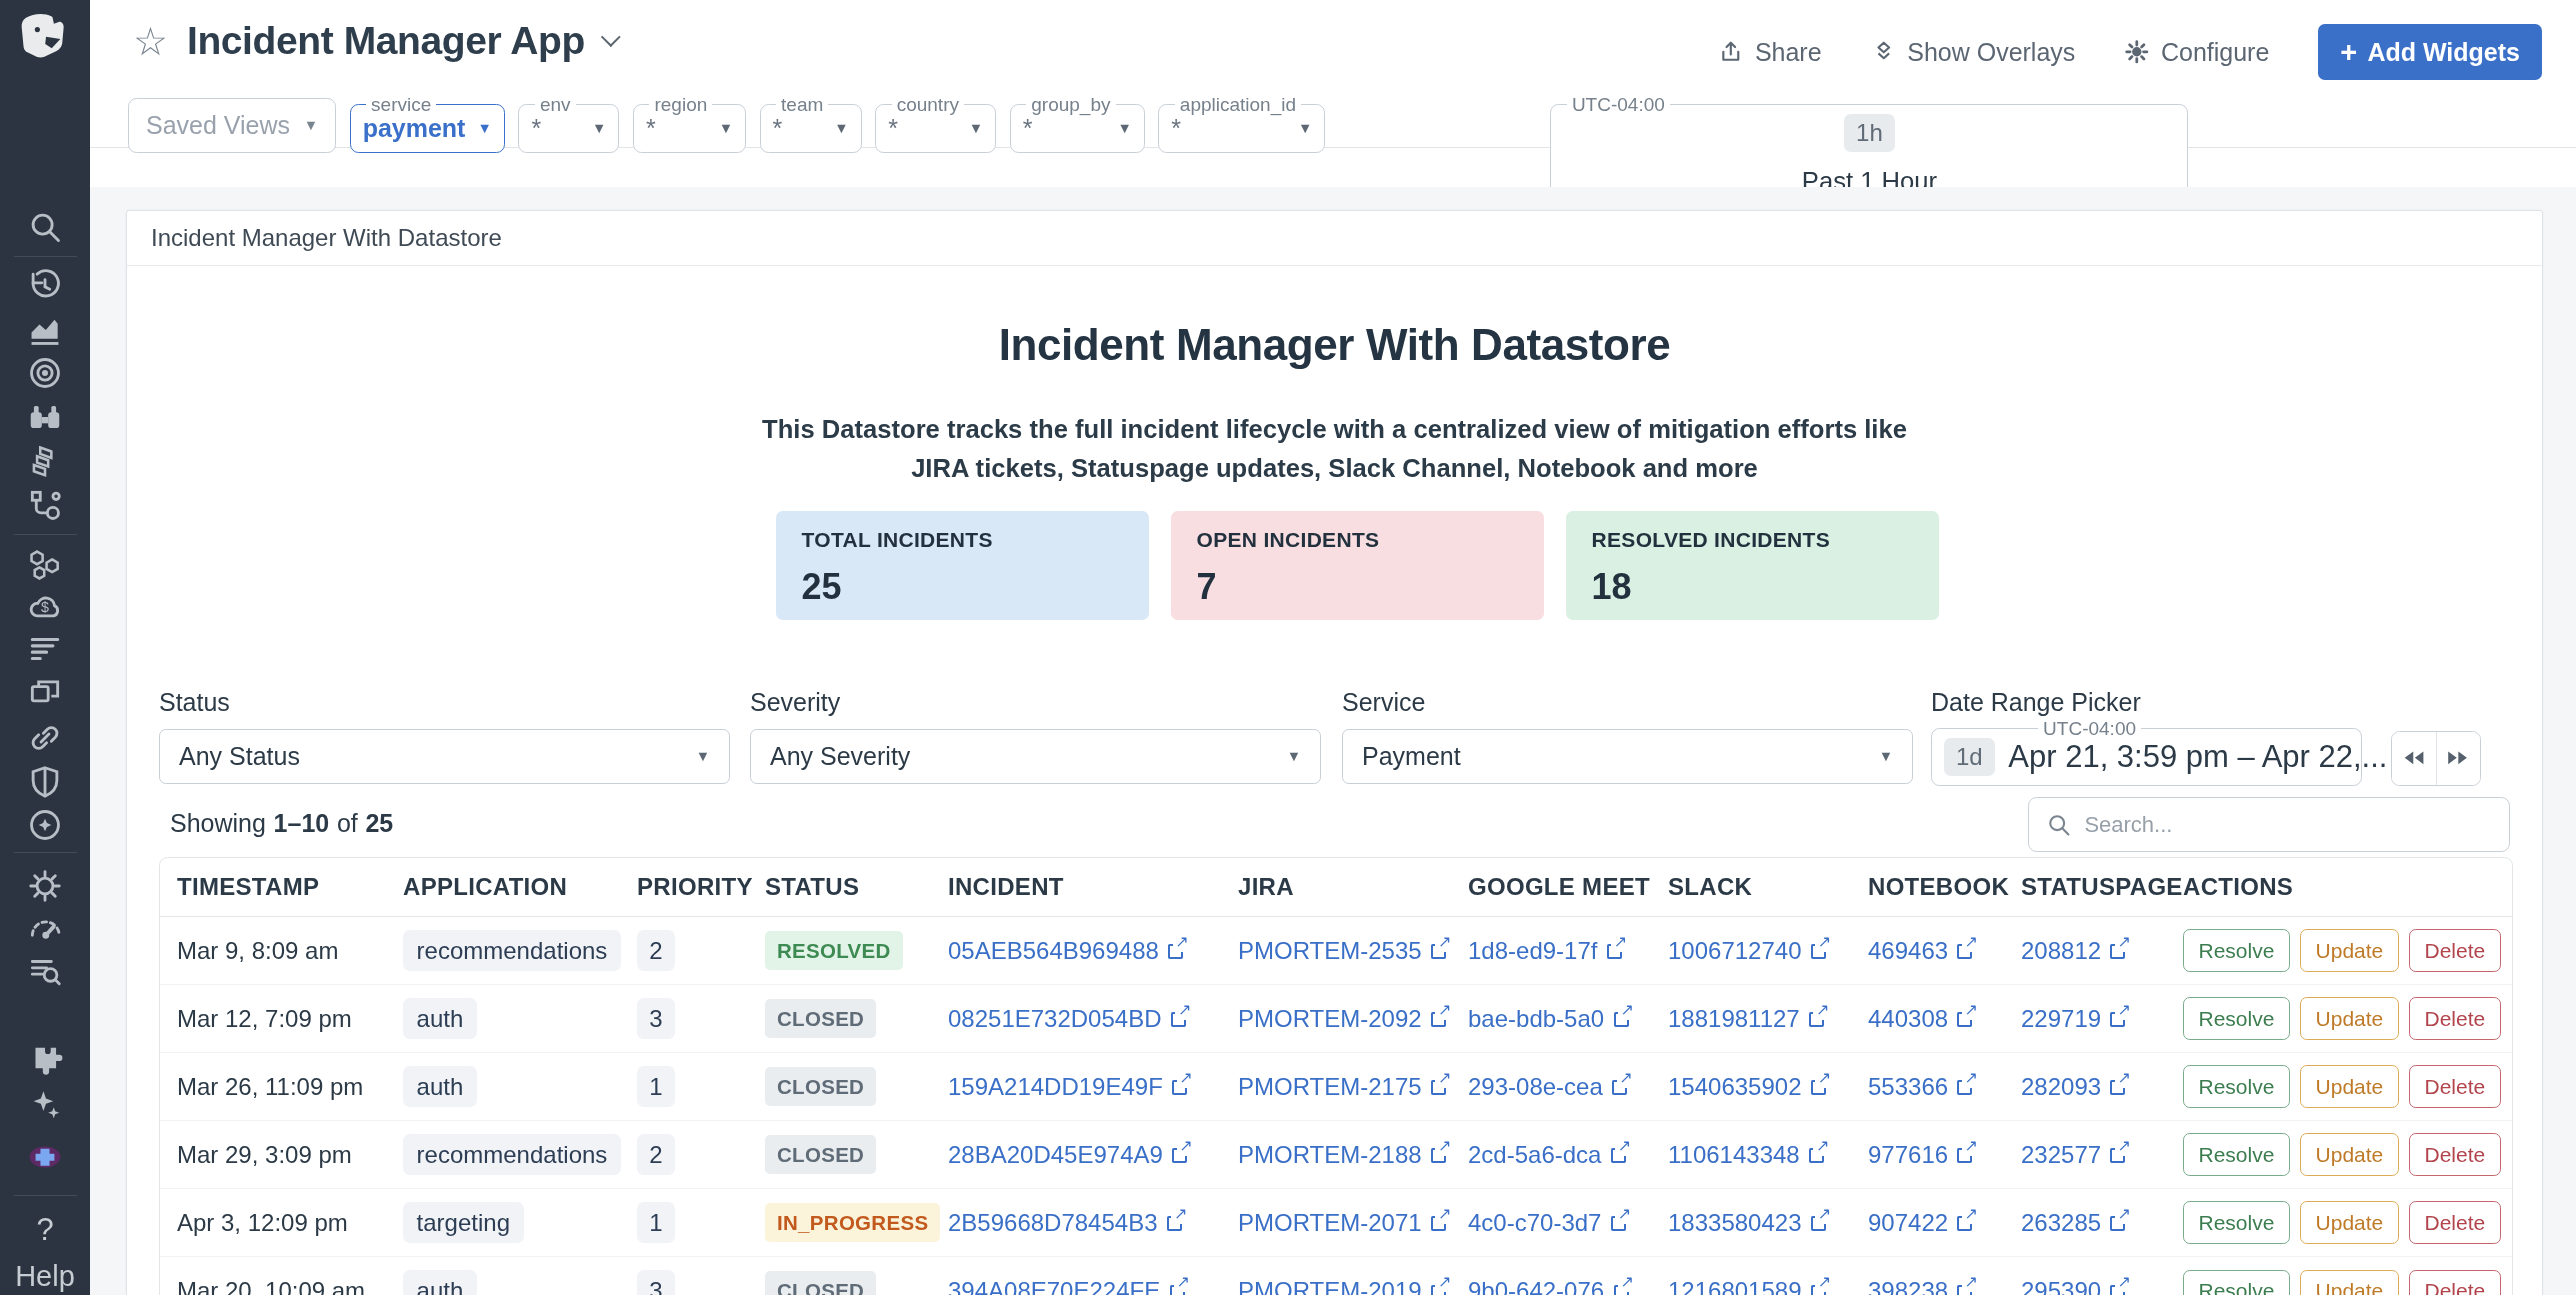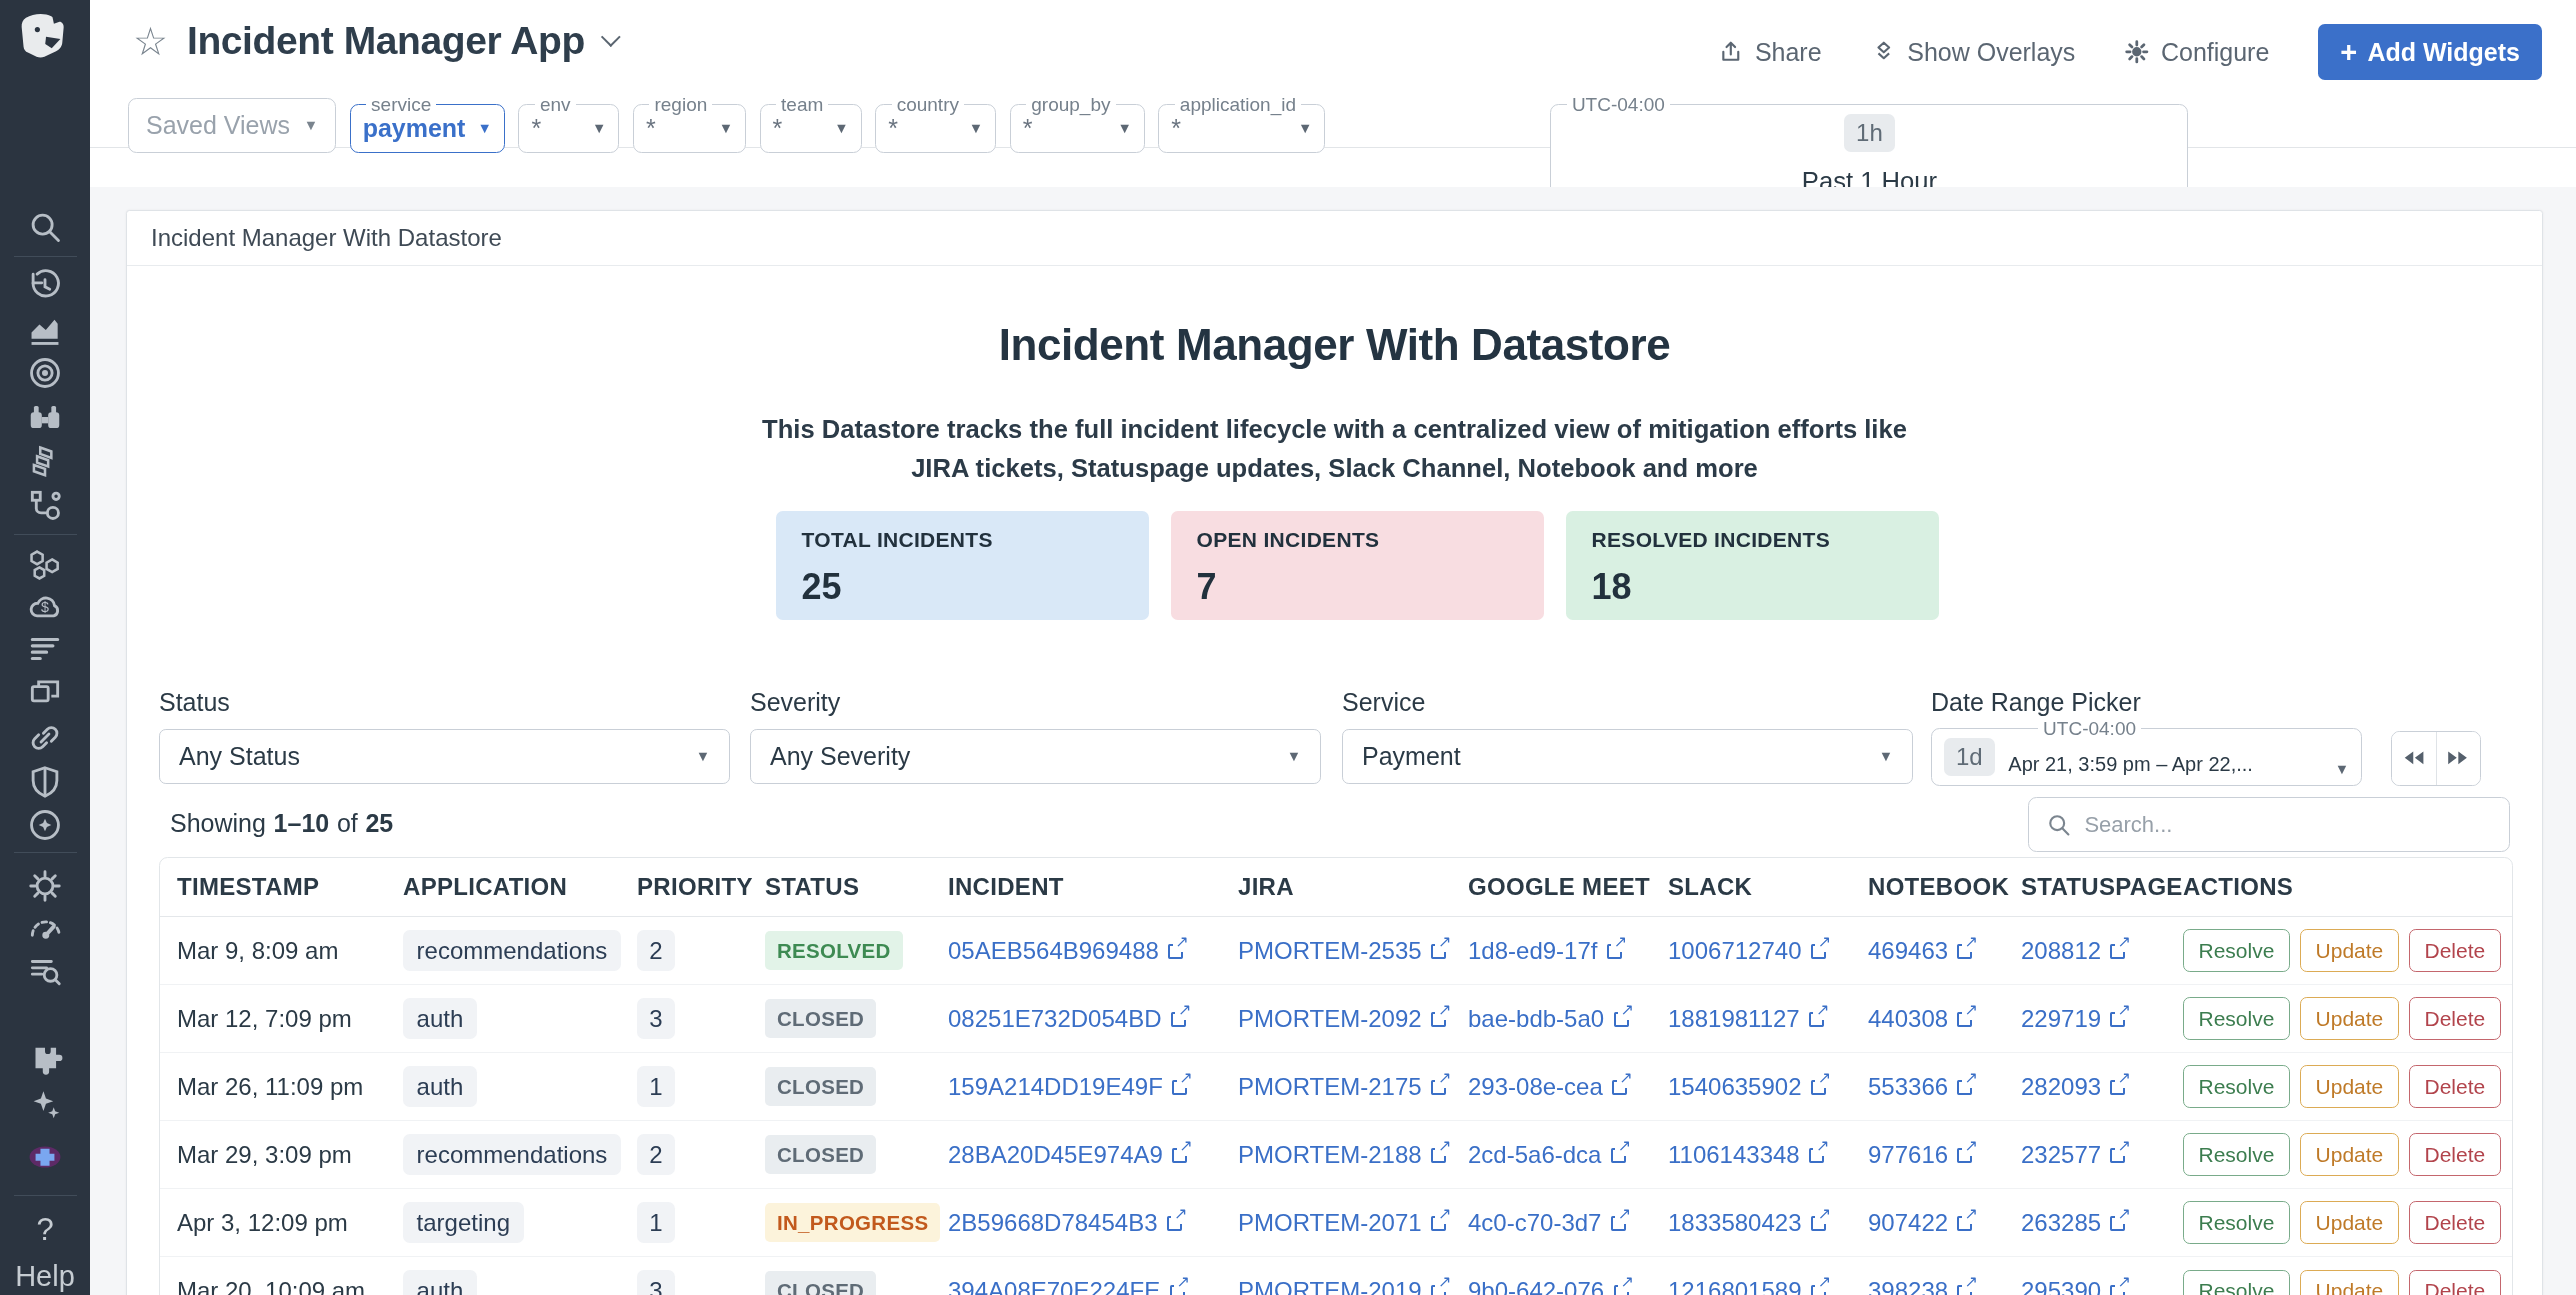--- a/index.html
+++ b/index.html
@@ -65,22 +65,22 @@
   .stat-red { background:#f8dde1; }
   .stat-green { background:#d9f0e2; }
   .stat-label { font-size:21px; font-weight:700; color:#22313d; letter-spacing:0.3px; }
   .stat-value { font-size:36px; font-weight:700; color:#22313d; margin-top:13.6px; }
 
   .ctl { position:absolute; top:477px; }
   .ctl-label { font-size:25px; color:#2b3a46; margin-bottom:12px; }
   .selectbox { width:571px; height:55px; border:1.7px solid #c9cfd7; border-radius:6.8px; display:flex; align-items:center; justify-content:space-between; padding:0 19px; font-size:25px; color:#2b3a46; background:#fff; cursor:pointer; }
   .ctl-date-row { display:flex; align-items:flex-end; gap:29px; margin-top:-10.2px; }
   .dateset { width:431px; }
-  .dateset .row { gap:13.6px;align-items:flex-end; }
-  .date-value { font-size:20px; color:#2b3a46; flex:1; white-space:nowrap; }
+  .dateset .row { gap:13.6px; }
+  .date-value { font-size:31px; color:#2b3a46; flex:1; white-space:nowrap; }
   .mini-group { width:90px; height:55px; border:1.7px solid #c9cfd7; border-radius:8.5px; display:flex; overflow:hidden; background:#fff; }
   .mini-group .seg:first-child { border-right:1.7px solid #dfe3e7; }
 
   .showing { position:absolute; left:32px; top:598px; display:flex; gap:7.7px; font-size:25px; color:#2b3a46;margin-left:11px; }
   .bold { font-weight:700; }
 
   .searchbox { position:absolute; right:32px; top:586px; width:482px; height:55px; border:1.7px solid #c9cfd7; border-radius:8.5px; display:flex; align-items:center; gap:12.8px; padding:0 17px; background:#fff; }
   .searchbox input { border:none; outline:none; background:transparent; flex:1; font-family:inherit; font-size:22px; color:#2b3a46; }
   .searchbox input::placeholder { color:#97a0a9; }
 

